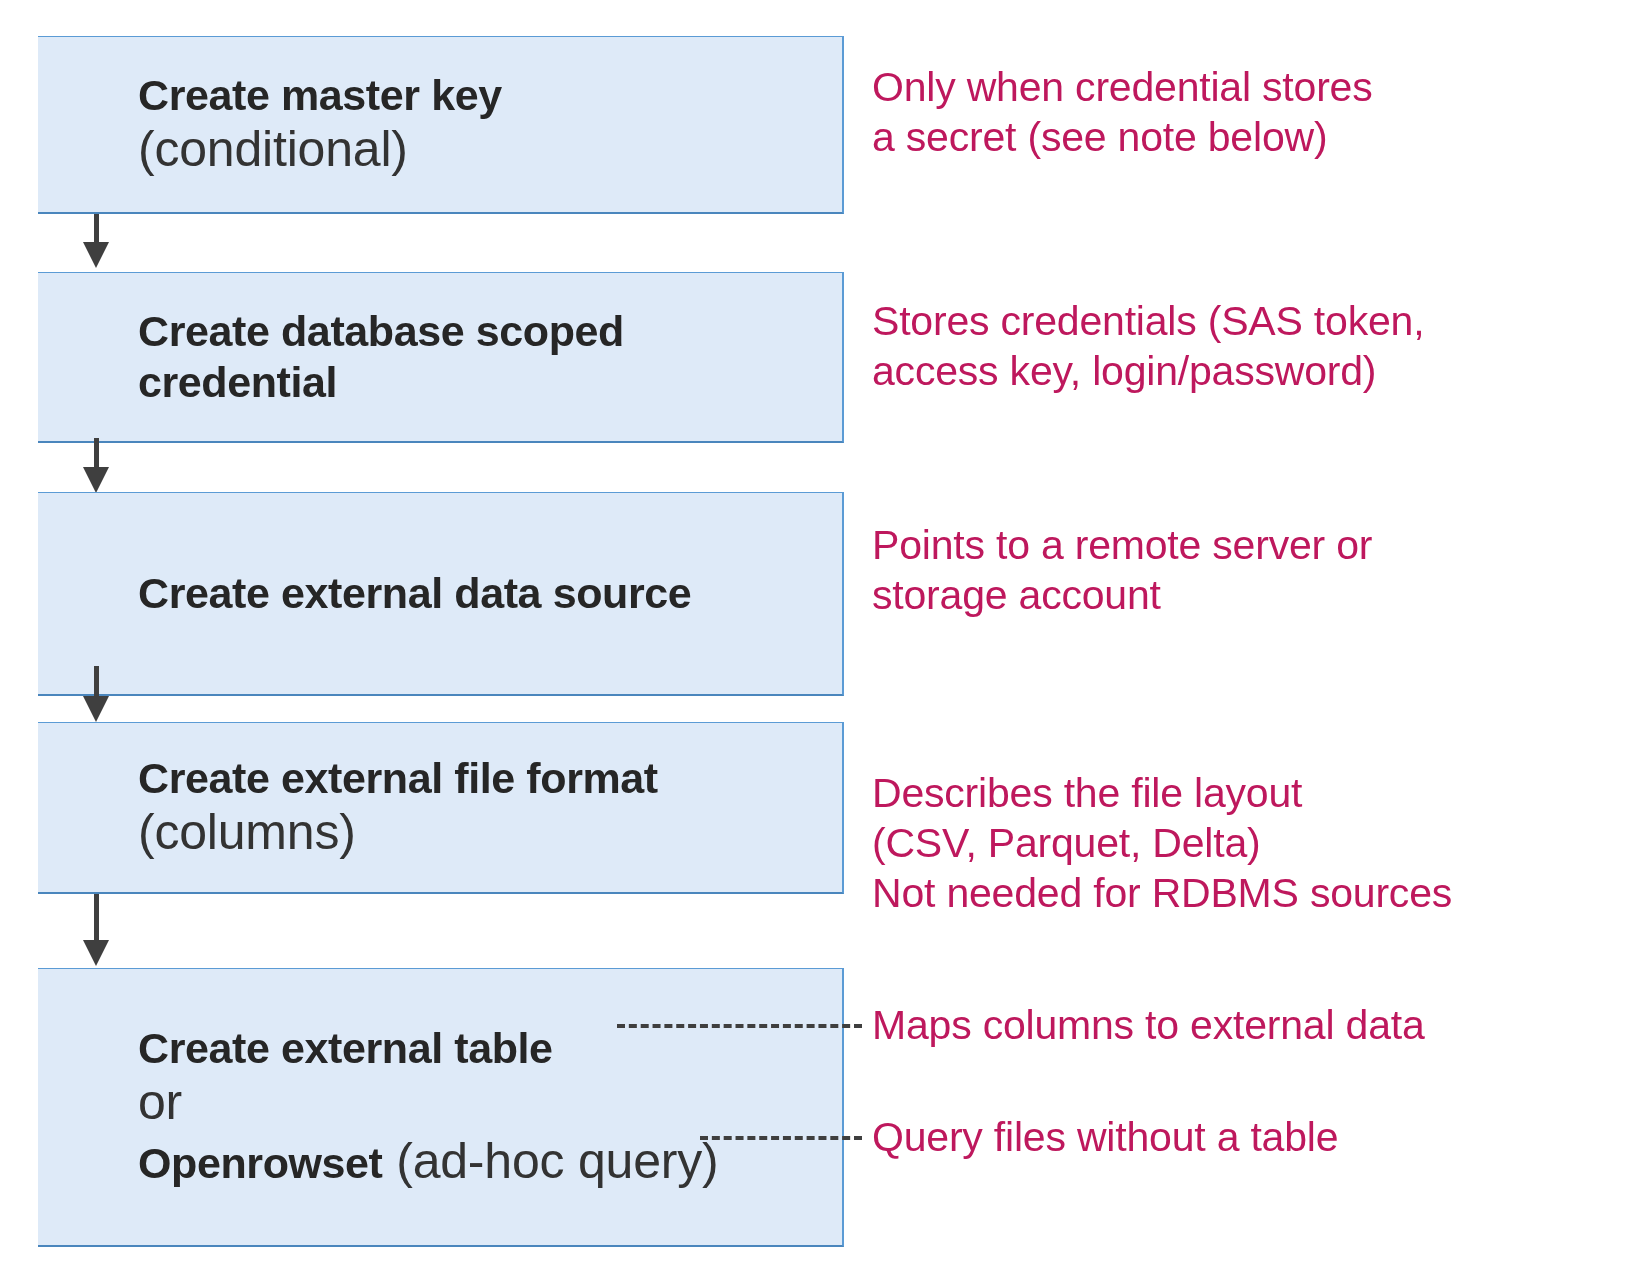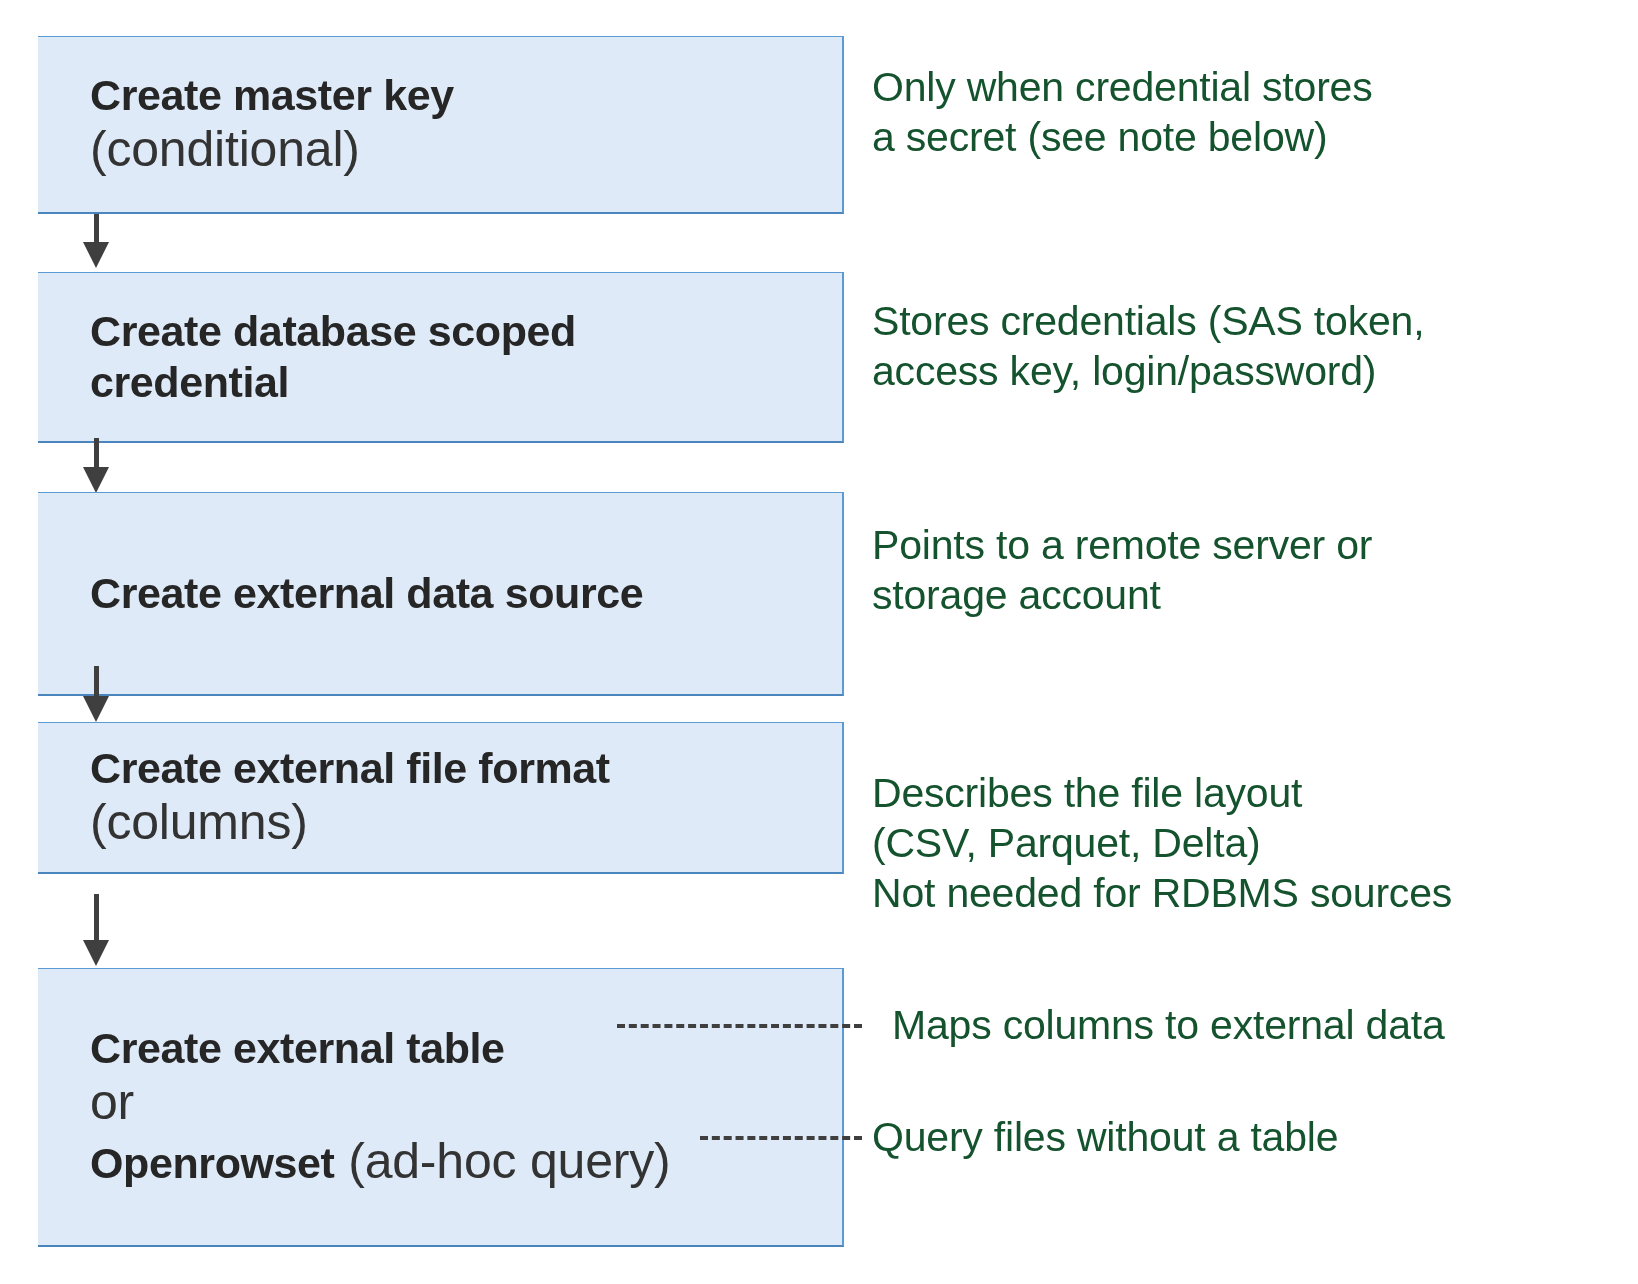--- a/index.html
+++ b/index.html
@@ -34,38 +34,39 @@
     border-right: 2px solid #5b9bd5;
     border-left: none;
     display: flex;
     flex-direction: column;
     justify-content: center;
     padding: 0 0 0 52px;
   }
   .step-box .line {
     line-height: 1.18;
     white-space: nowrap;
+    margin-left: 48px;
   }
   .bold {
     font-weight: bold;
     font-size: 43px;
     letter-spacing: -0.4px;
     color: #262626;
   }
   .regular {
     font-weight: normal;
     font-size: 50px;
     letter-spacing: -0.2px;
     color: #333333;
   }
 
   #box-master-key      { top: 36px;   height: 178px; }
   #box-scoped-cred     { top: 272px;  height: 171px; }
   #box-data-source     { top: 492px;  height: 204px; }
-  #box-file-format     { top: 722px;  height: 152px; }
+  #box-file-format     { top: 722px;  height: 172px; }
   #box-table-openrowset{ top: 968px;  height: 279px; }
 
   
   .arrow {
     position: absolute;
     left: 83px;
     width: 26px;
   }
   .arrow .shaft {
     position: absolute;
@@ -98,29 +99,29 @@
   #arrow-4 { top: 894px; height: 75px; }
   #arrow-4 .shaft { height: 47px; }
   #arrow-4 .head  { top: 46px; }
 
   
   .note {
     position: absolute;
     font-size: 41px;
     font-weight: normal;
     line-height: 1.22;
-    color: #14532d;
+    color: #be185d;
     white-space: pre;
     letter-spacing: -0.2px;
   }
   #note-master-key  { left: 872px; top: 62px; }
   #note-scoped-cred { left: 872px; top: 296px; }
   #note-data-source { left: 872px; top: 520px; }
   #note-file-format { left: 872px; top: 768px; }
-  #note-ext-table   { left: 872px; top: 1000px; margin-left: 20px; }
+  #note-ext-table   { left: 872px; top: 1000px; }
   #note-openrowset  { left: 872px; top: 1112px; }
 
   
   .dash-connector {
     position: absolute;
     height: 0;
     border-top: 4px dashed #3f3f3f;
   }
   #dash-ext-table  { left: 617px; top: 1024px; width: 245px; }
   #dash-openrowset { left: 700px; top: 1136px; width: 162px; }

